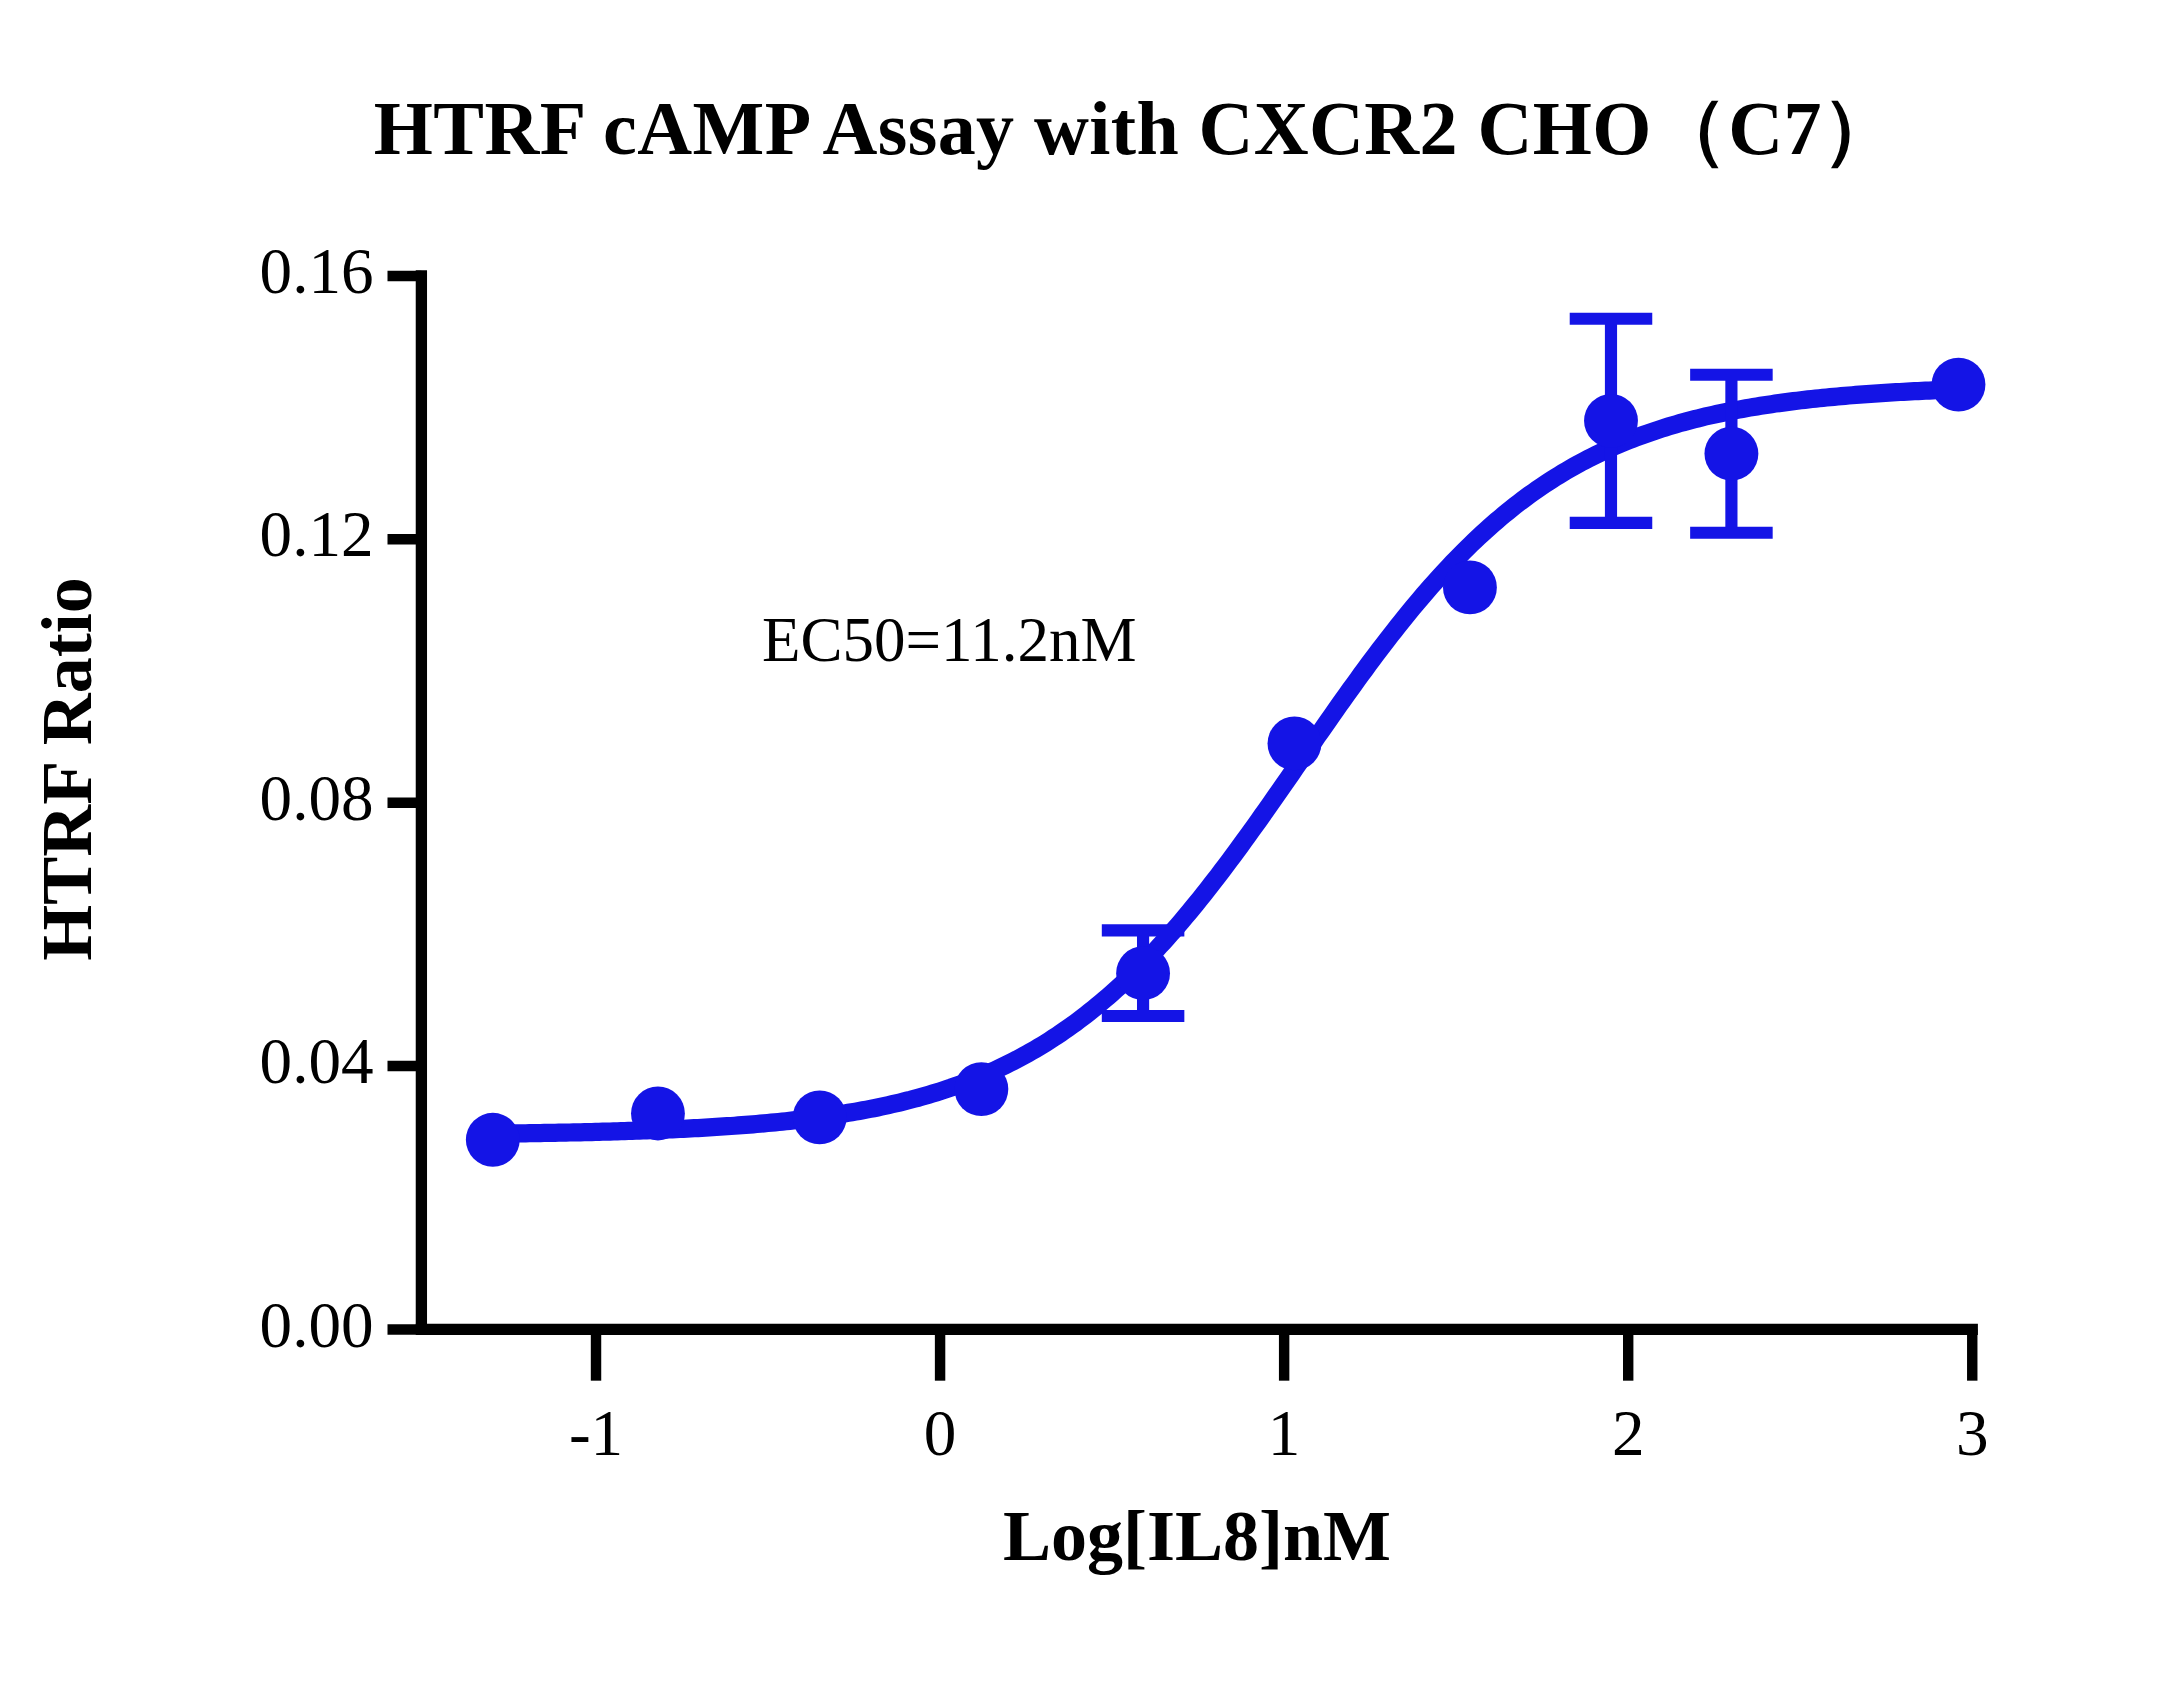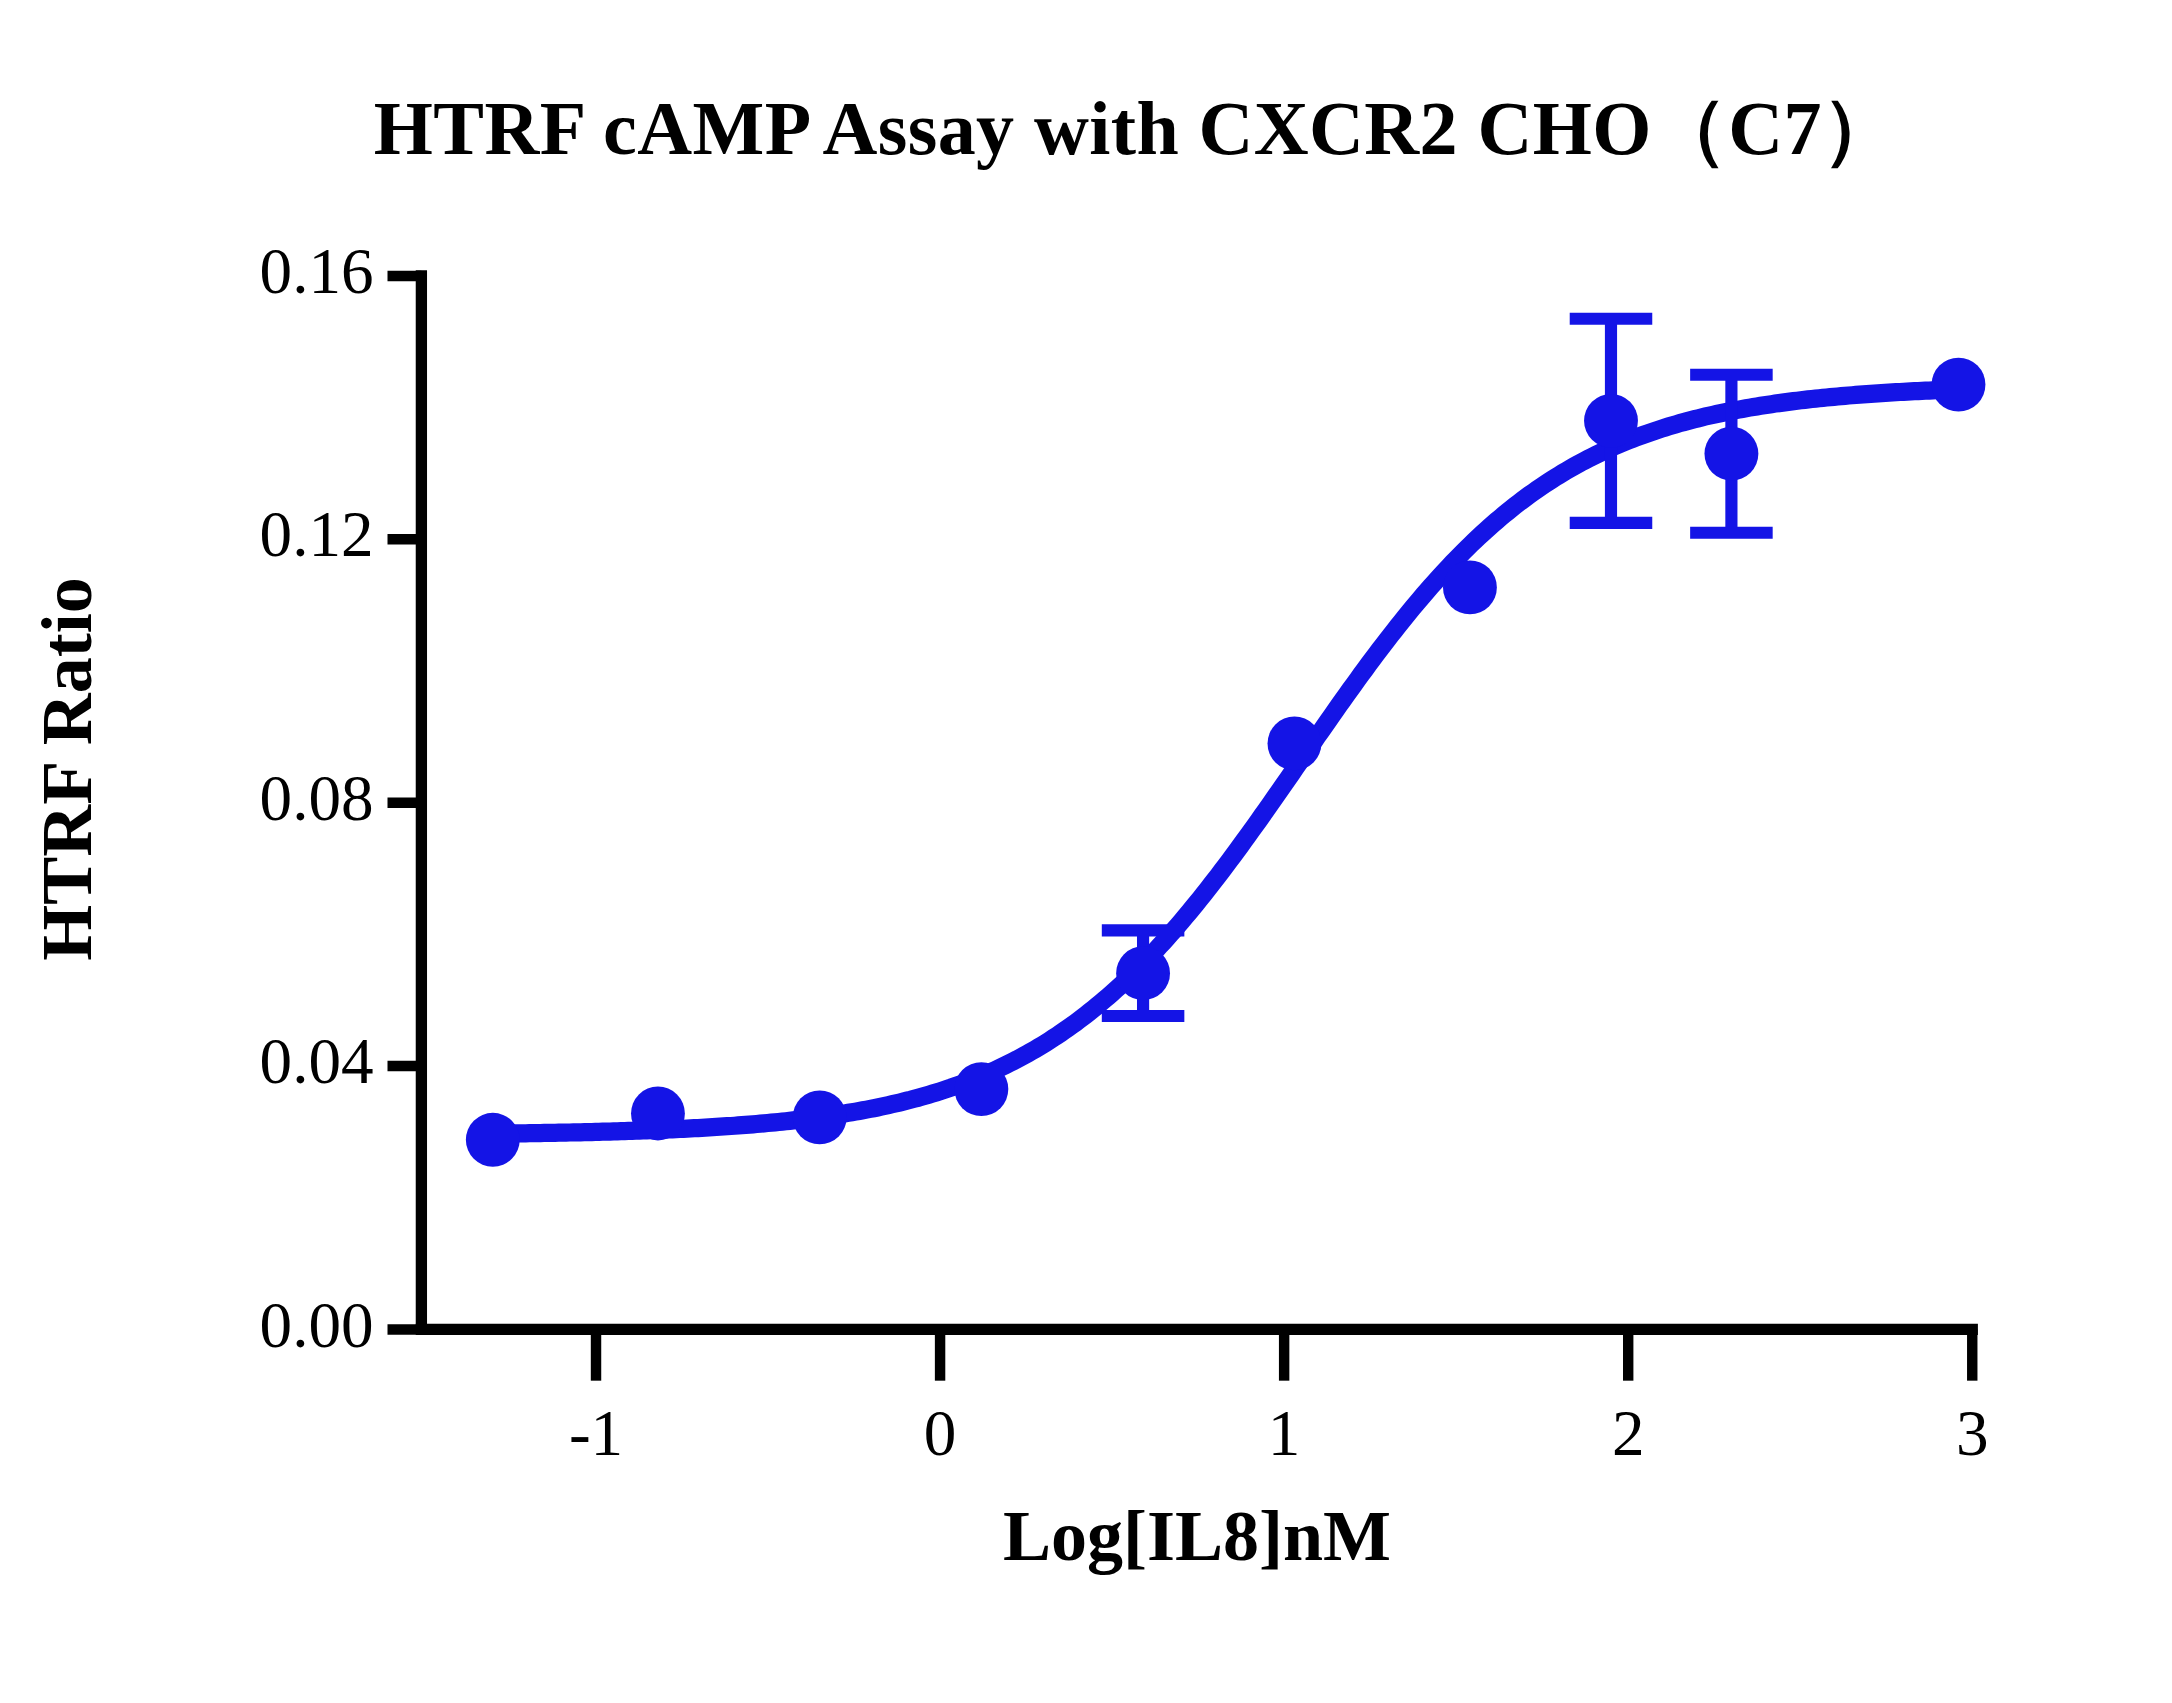--- a/index.html
+++ b/index.html
@@ -97,15 +97,16 @@
         <circle cx="2979.76" cy="1711.0937500000002" r="62" fill="#1414E6"></circle>
         <circle cx="3383.6800000000003" cy="1351.890625" r="62" fill="#1414E6"></circle>
         <circle cx="3708.4" cy="968.4375" r="62" fill="#1414E6"></circle>
         <circle cx="3985.6" cy="1044.21875" r="62" fill="#1414E6"></circle>
         <circle cx="4508.32" cy="885.0781250000005" r="62" fill="#1414E6"></circle>
       </g>
   </svg>
 
   <div id="y-axis-title">HTRF Ratio</div>
   <div id="x-axis-title">Log[IL8]nM</div>
+  <div id="ec50-annotation">EC50=11.2nM</div>
 
 </div>
 
 
 </body></html>

